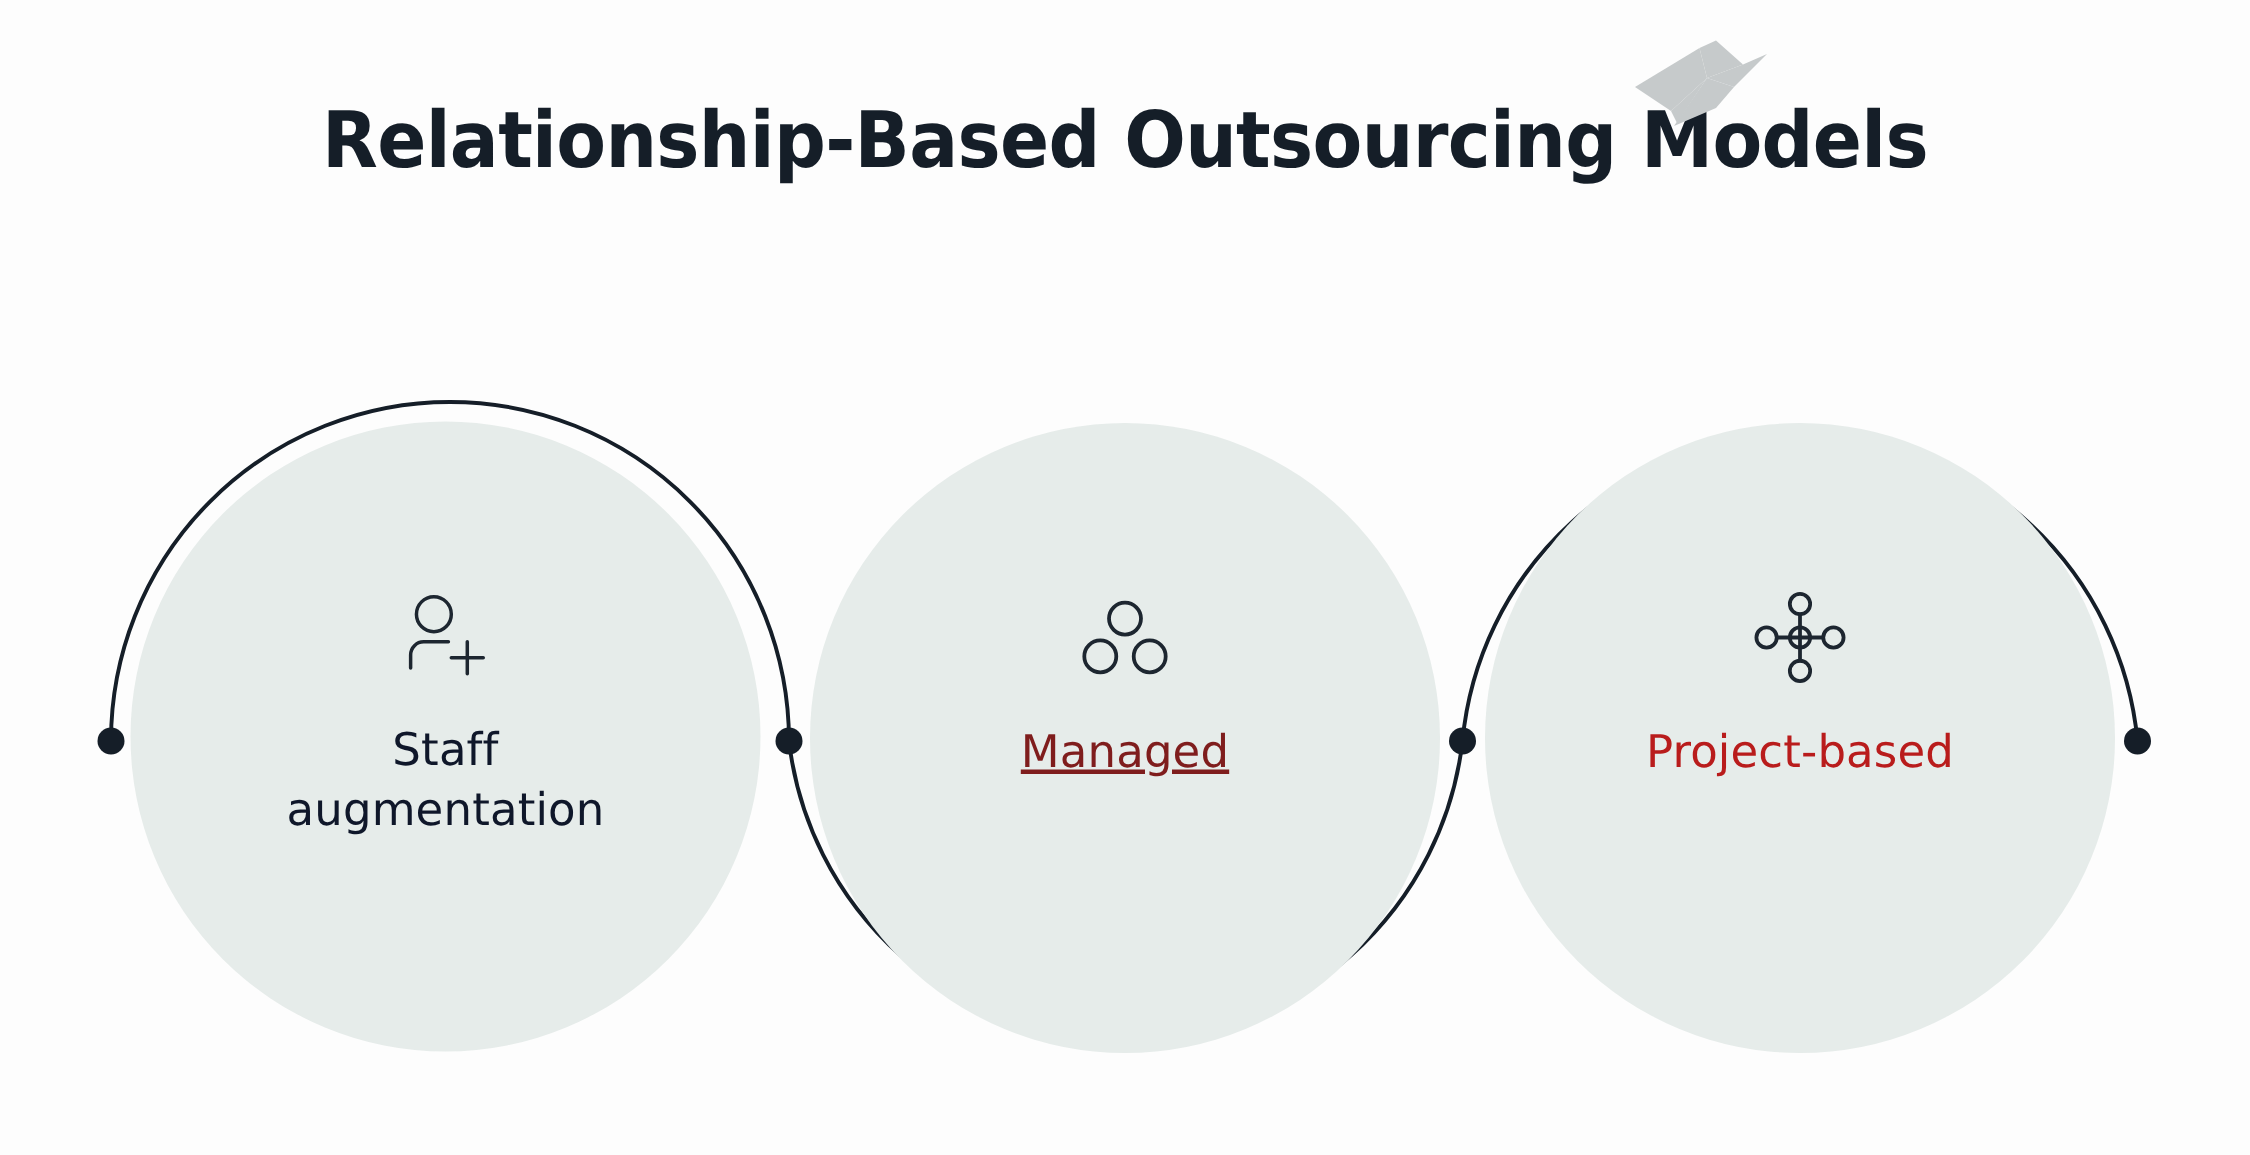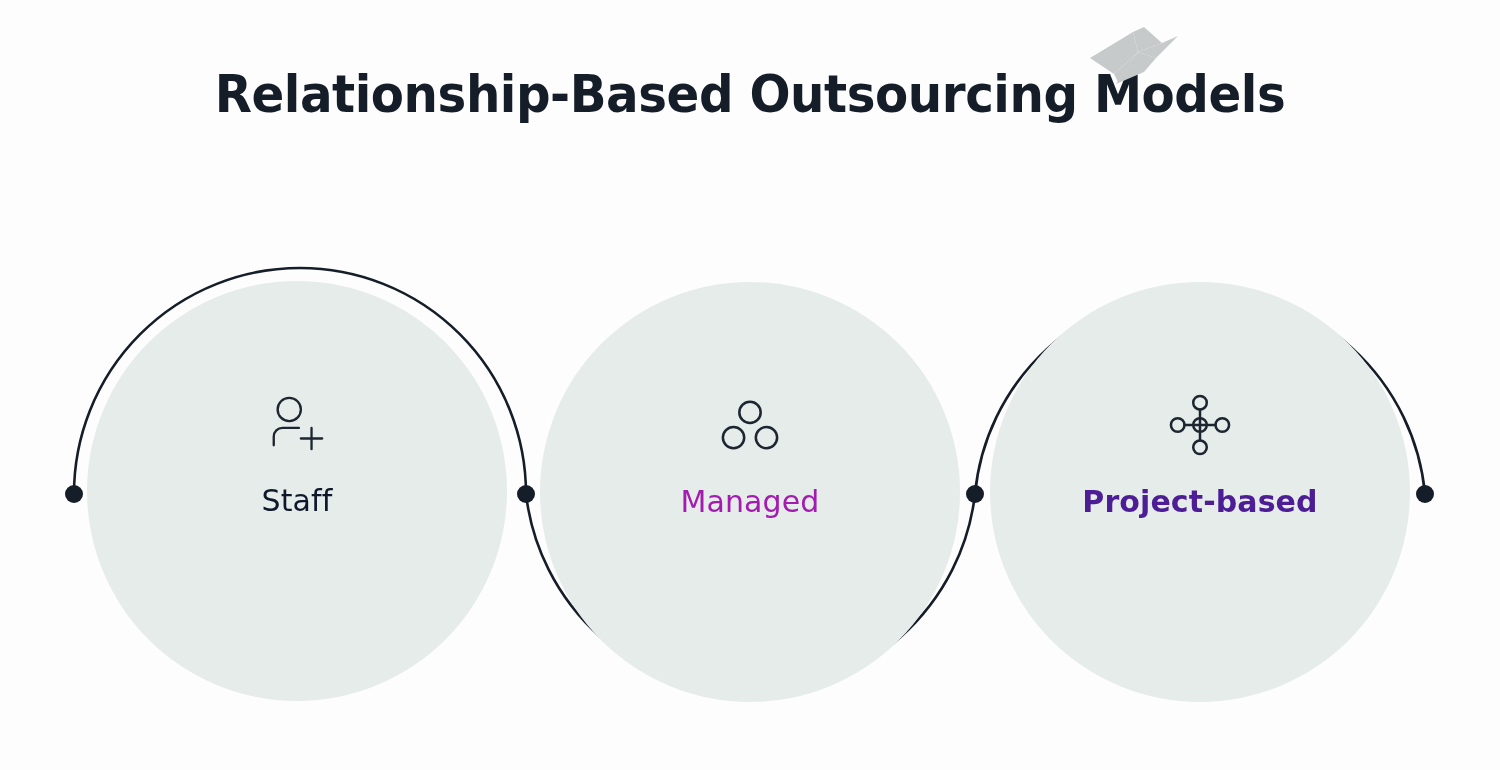--- a/index.html
+++ b/index.html
@@ -144,51 +144,52 @@
     <svg class="node-icon" viewBox="0 0 64 64">
       <g fill="none" stroke="#1d2630" stroke-width="2.4" stroke-linecap="round" stroke-linejoin="round">
         <circle cx="24" cy="17" r="12"></circle>
         <path d="M8 54 L8 45 A9 9 0 0 1 17 36 L34 36"></path>
         <line x1="47" y1="36" x2="47" y2="58"></line>
         <line x1="36" y1="47" x2="58" y2="47"></line>
       </g>
     </svg>
     <div class="node-label" style="color: #0f172a;">
       <span class="line">Staff</span>
+      <span class="line">augmentation</span>
     </div>
   </div>
 
   <div class="node" id="node-2" style="background: rgb(230, 236, 234);">
     <svg class="node-icon" viewBox="0 0 64 64">
       <g fill="none" stroke="#1d2630" stroke-width="2.6">
         <circle cx="32" cy="19" r="11"></circle>
         <circle cx="15" cy="45" r="11"></circle>
         <circle cx="49" cy="45" r="11"></circle>
       </g>
     </svg>
-    <div class="node-label" style="color: #a21caf;">
+    <div class="node-label" style="color: #7f1d1d; text-decoration: underline;">
       <span class="line">Managed</span>
     </div>
   </div>
 
   <div class="node" id="node-3" style="background: rgb(230, 236, 234);">
     <svg class="node-icon" viewBox="0 0 64 64">
       <g fill="none" stroke="#1d2630" stroke-width="2.6">
         <line x1="32" y1="15" x2="32" y2="32"></line>
         <line x1="32" y1="32" x2="32" y2="49"></line>
         <line x1="15" y1="32" x2="32" y2="32"></line>
         <line x1="32" y1="32" x2="49" y2="32"></line>
         <circle cx="32" cy="32" r="7"></circle>
         <circle cx="32" cy="9" r="7"></circle>
         <circle cx="32" cy="55" r="7"></circle>
         <circle cx="9" cy="32" r="7"></circle>
         <circle cx="55" cy="32" r="7"></circle>
       </g>
     </svg>
-    <div class="node-label" style="color: #4c1d95; font-weight: bold;">
+    <div class="node-label" style="color: #b91c1c;">
       <span class="line">Project-based</span>
     </div>
   </div>
 
   <svg class="dots-layer" id="dots-layer" viewBox="0 0 1500 770">
       <circle cx="74" cy="494" r="9" class="connector-dot" fill="#151e28"></circle>
       <circle cx="526" cy="494" r="9" class="connector-dot" fill="#151e28"></circle>
       <circle cx="975" cy="494" r="9" class="connector-dot" fill="#151e28"></circle>
       <circle cx="1425" cy="494" r="9" class="connector-dot" fill="#151e28"></circle>
     </svg>

